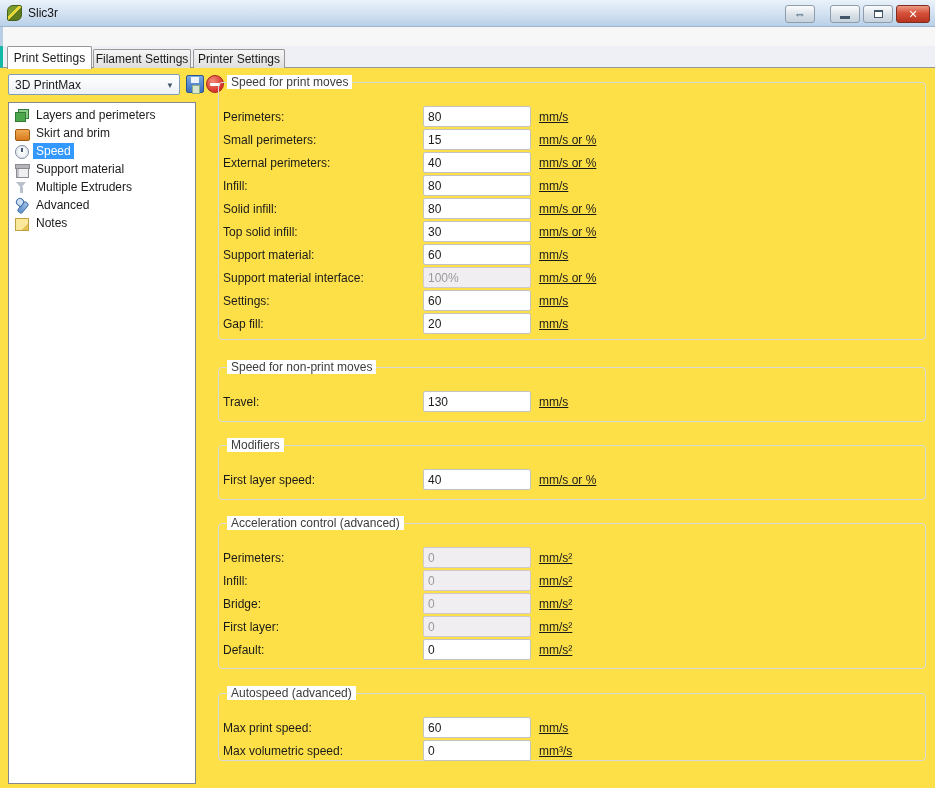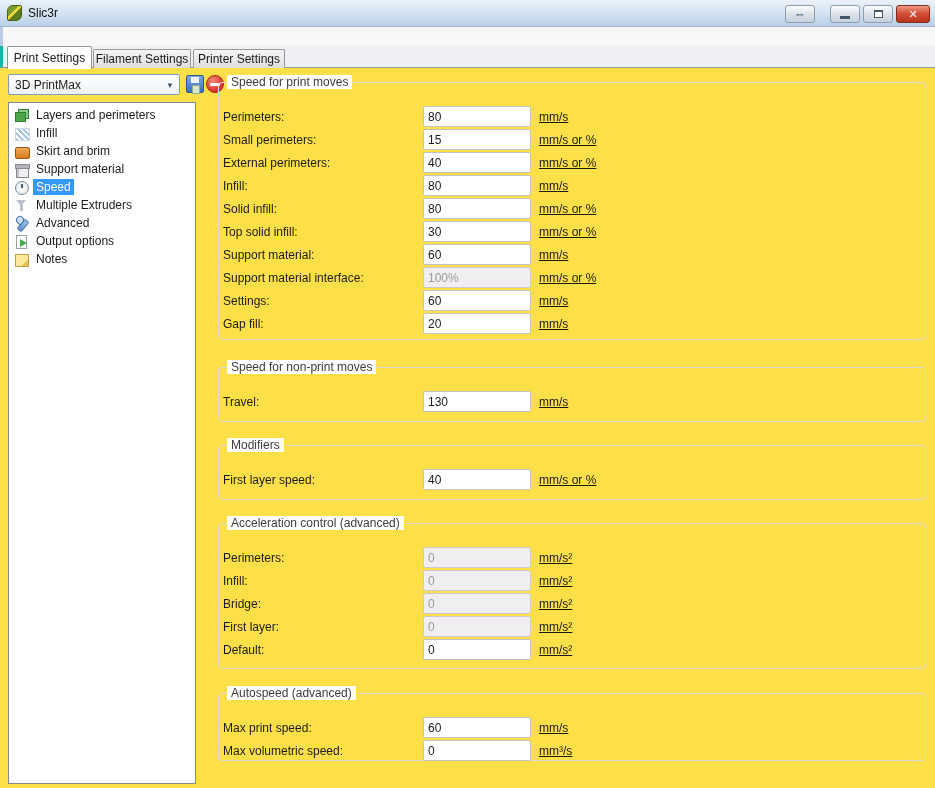--- a/index.html
+++ b/index.html
@@ -177,46 +177,38 @@
   </div>
   <div class="btn-save" title=""></div>
   <div class="btn-delete" title=""></div>
 
   <div class="tree">
     <div class="tree-item">
       <span class="ic layers"></span>
       <span class="tree-label">Layers and perimeters</span>
     </div>
     <div class="tree-item">
-      <span class="ic infill"></span>
-      <span class="tree-label">Infill</span>
-    </div>
-    <div class="tree-item">
       <span class="ic skirt"></span>
       <span class="tree-label">Skirt and brim</span>
     </div>
     <div class="tree-item">
+      <span class="ic speed"></span>
+      <span class="tree-label sel">Speed</span>
+    </div>
+    <div class="tree-item">
       <span class="ic support"></span>
       <span class="tree-label">Support material</span>
     </div>
     <div class="tree-item">
-      <span class="ic speed"></span>
-      <span class="tree-label sel">Speed</span>
-    </div>
-    <div class="tree-item">
       <span class="ic extruders"></span>
       <span class="tree-label">Multiple Extruders</span>
     </div>
     <div class="tree-item">
       <span class="ic advanced"></span>
       <span class="tree-label">Advanced</span>
-    </div>
-    <div class="tree-item">
-      <span class="ic output"></span>
-      <span class="tree-label">Output options</span>
     </div>
     <div class="tree-item">
       <span class="ic notes"></span>
       <span class="tree-label">Notes</span>
     </div>
   </div>
 
   <div class="main">
 
     <div class="group g1">

